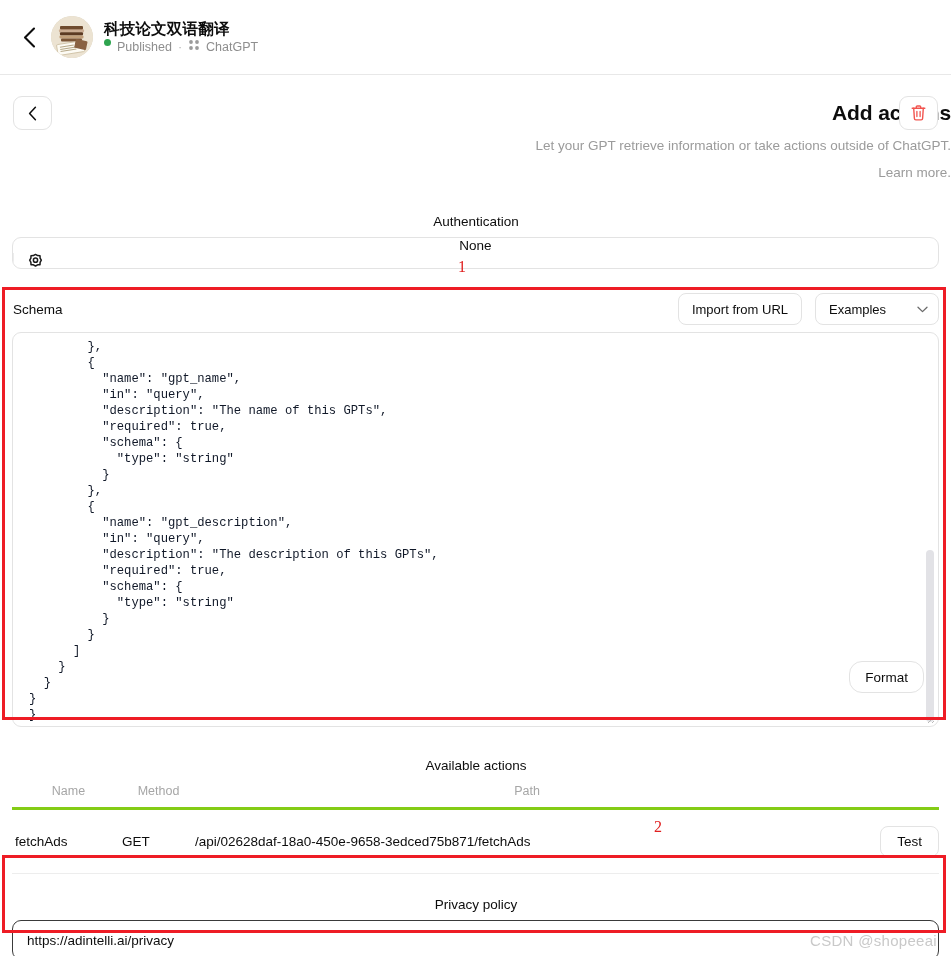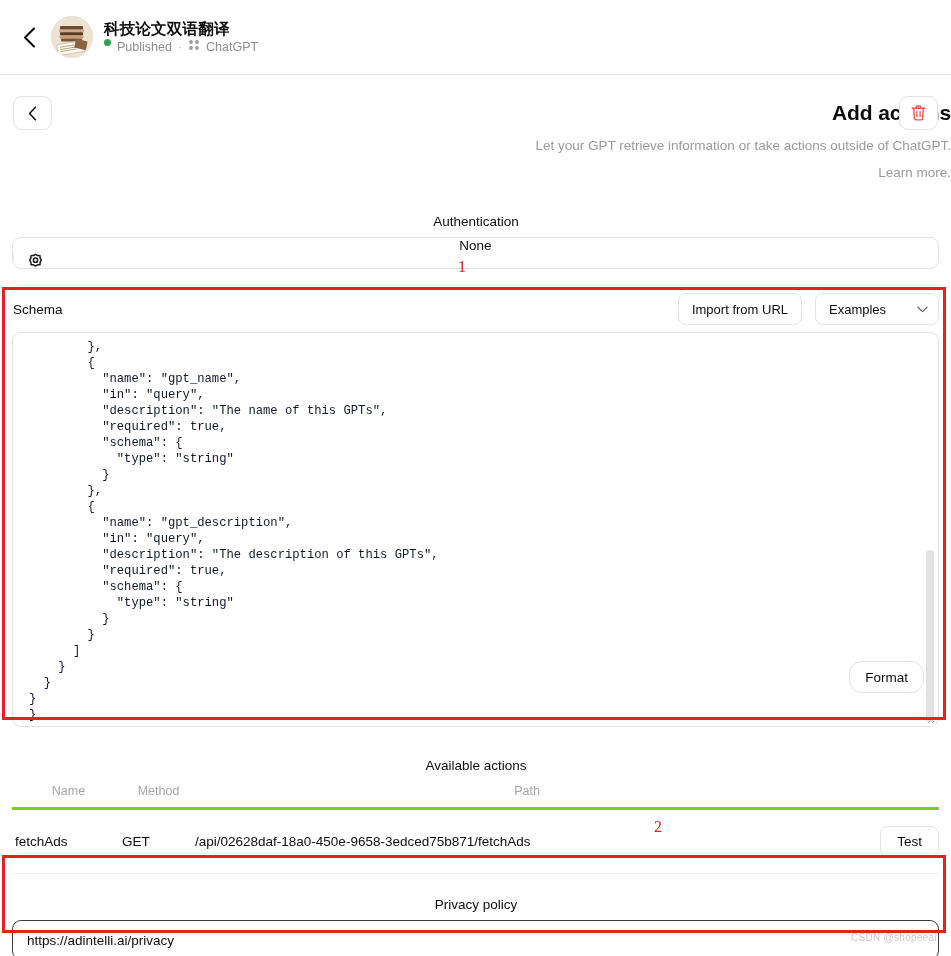--- a/index.html
+++ b/index.html
@@ -291,21 +291,21 @@
     font-size: 13.5px;
     color: #0d0d0d;
     font-family: "Liberation Sans", sans-serif;
     outline: none;
   }
 
   .watermark {
     position: absolute;
     right: 14px;
     top: 932px;
-    font-size: 10px;
+    font-size: 15px;
     color: #c9c9c9;
     letter-spacing: .3px;
   }
 </style>
 </head>
 <body>
 
 <div class="topbar">
   <div class="back-chevron">
     <svg width="13" height="21" viewBox="0 0 13 21" fill="none">

